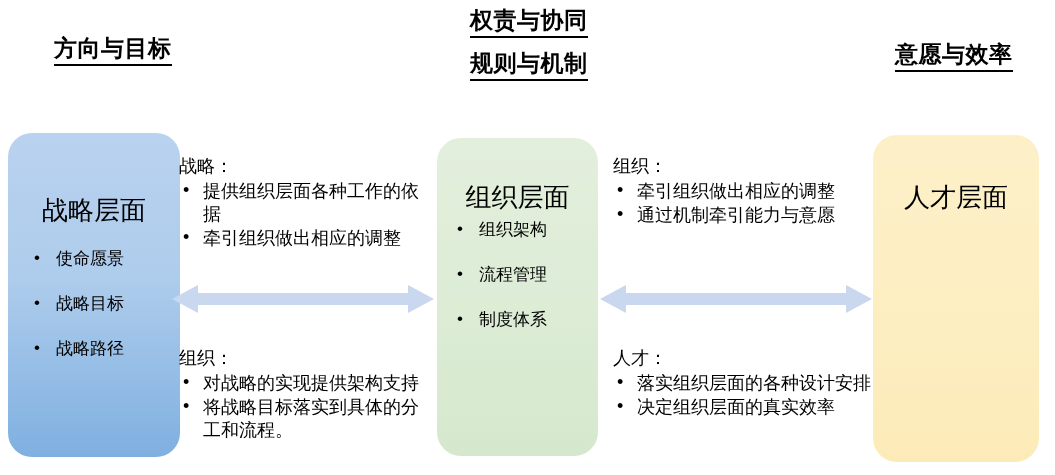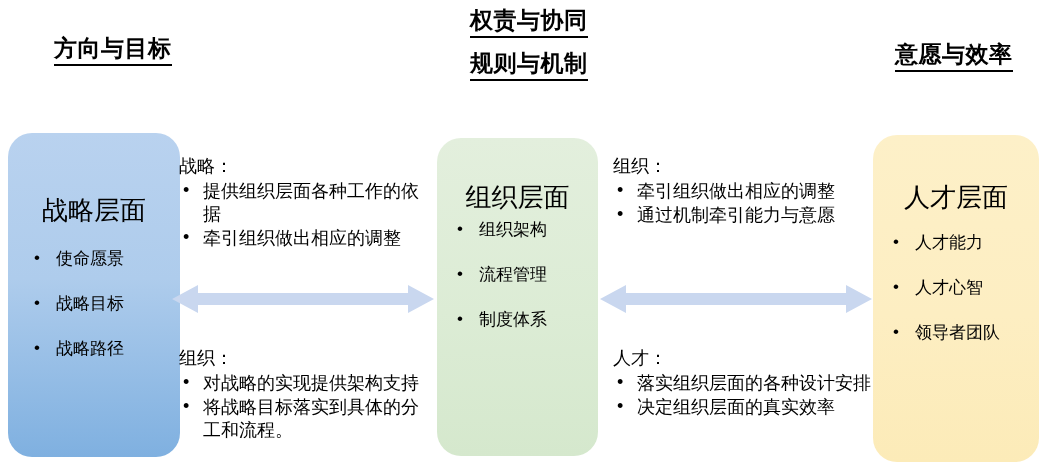--- a/index.html
+++ b/index.html
@@ -174,25 +174,20 @@
   <div class="pillar-title">组织层面</div>
   <ul>
     <li>组织架构</li>
     <li>流程管理</li>
     <li>制度体系</li>
   </ul>
 </div>
 
 <div class="pillar" id="pillar-talent">
   <div class="pillar-title">人才层面</div>
-  <ul>
-    <li>人才能力</li>
-    <li>人才心智</li>
-    <li>领导者团队</li>
-  </ul>
 </div>
 
 <div class="note" id="note-strategy-top">
   <p class="note-title">战略：</p>
   <ul>
     <li>提供组织层面各种工作的依据</li>
     <li>牵引组织做出相应的调整</li>
   </ul>
 </div>
 

